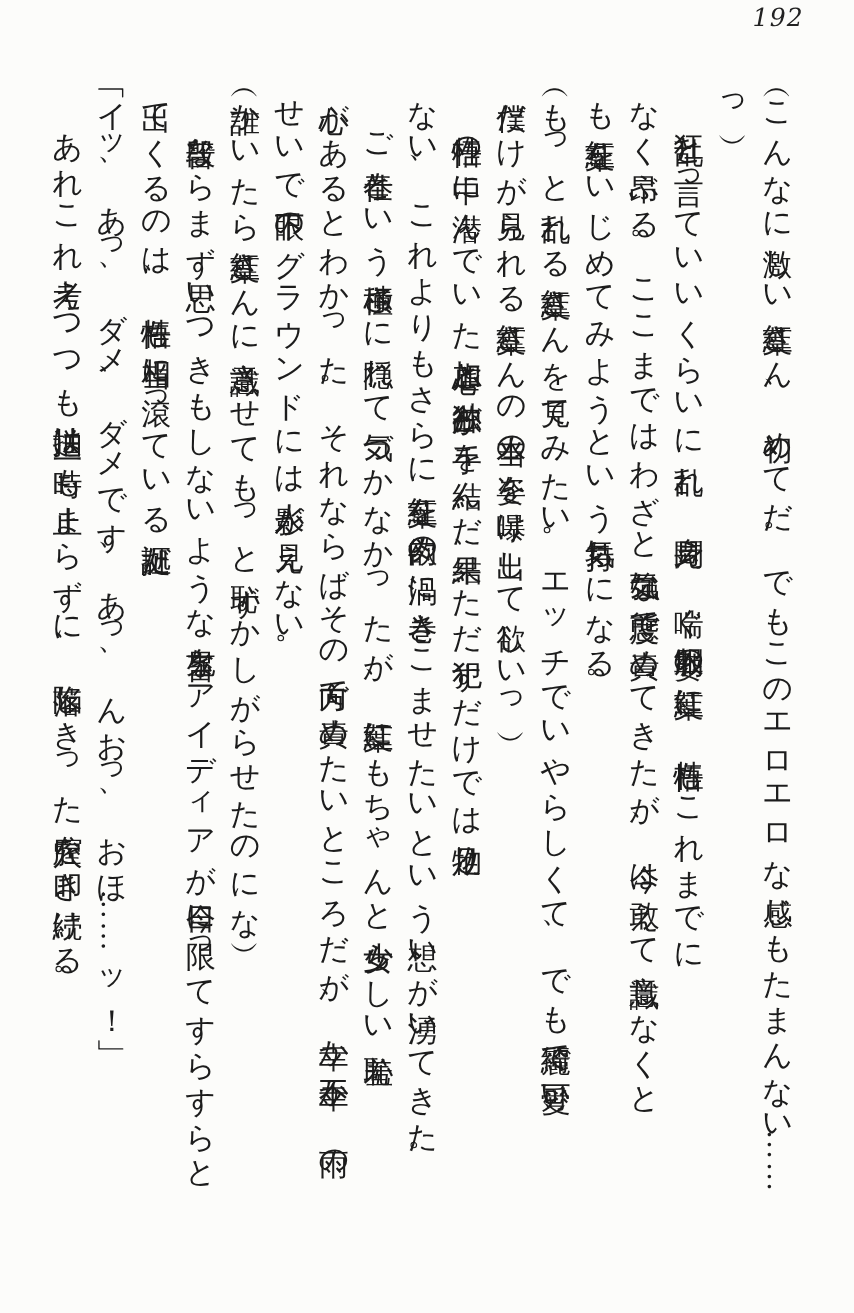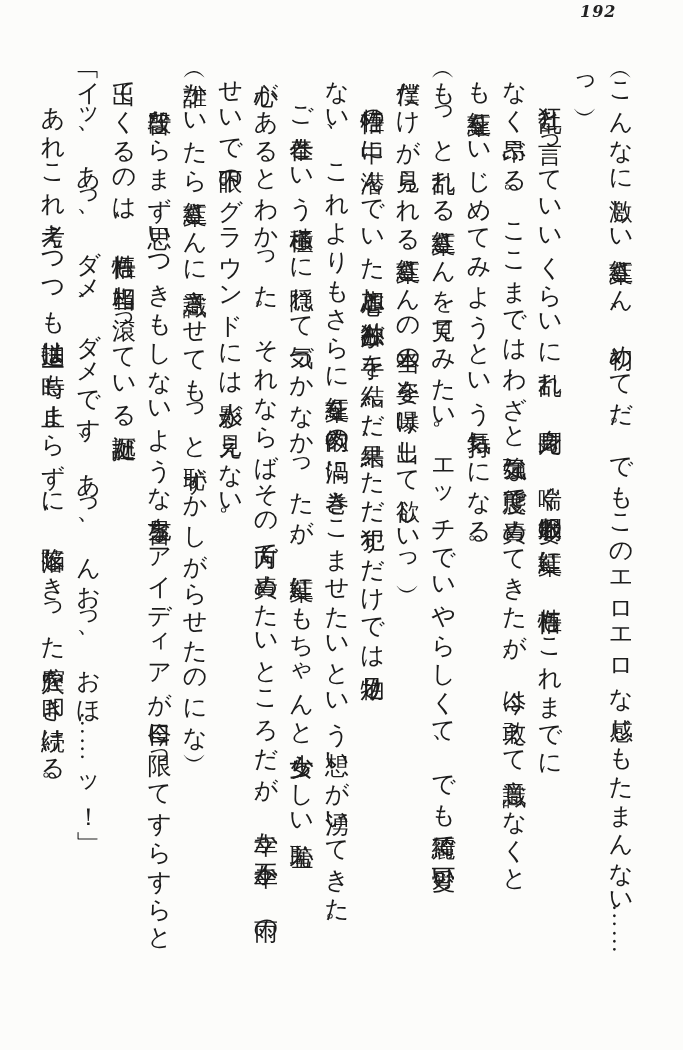--- a/index.html
+++ b/index.html
@@ -10,27 +10,26 @@
     position: relative;
     width: 683px;
     height: 1050px;
     background: #fcfcfa;
     overflow: hidden;
     font-family: "Liberation Serif", "DejaVu Serif", serif;
   }
   .page-num {
     position: absolute;
     top: 2px;
-    left: 580px;
+    left: 602px;
     font-family: "DejaVu Serif", serif;
     font-style: italic;
-    font-size: 16px;
+    font-size: 20px;
     letter-spacing: 1px;
     color: #222;
-    font-weight: bold;
   }
   .text-block {
     position: absolute;
     top: 64px;
     right: 45px;
     height: 969px;
     writing-mode: vertical-rl;
     text-orientation: mixed;
     font-size: 24px;
     letter-spacing: 1.5px;

